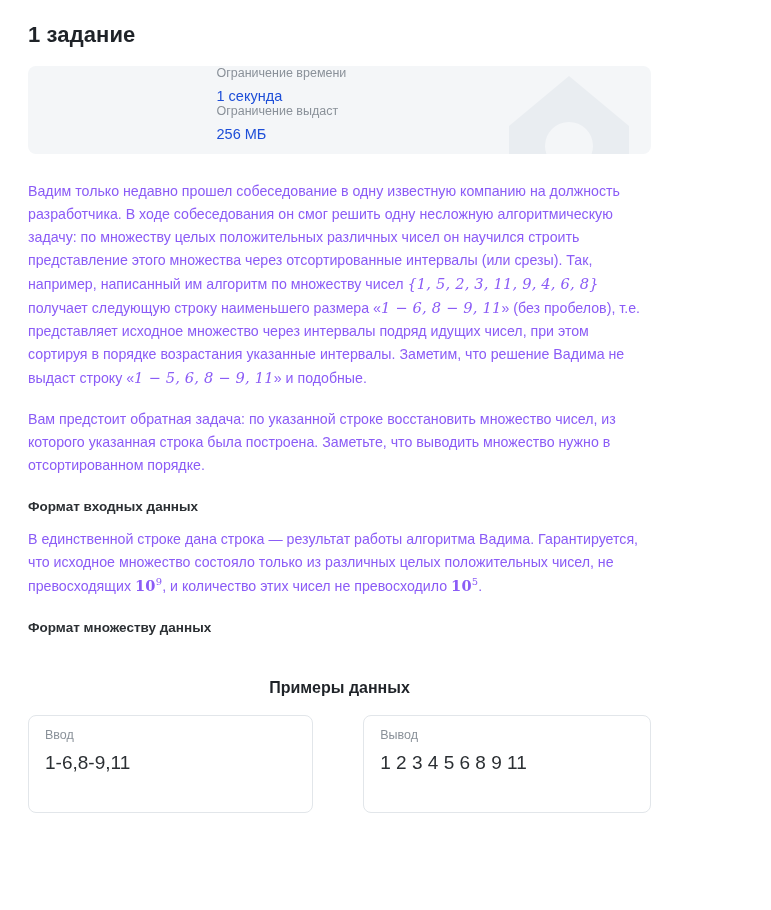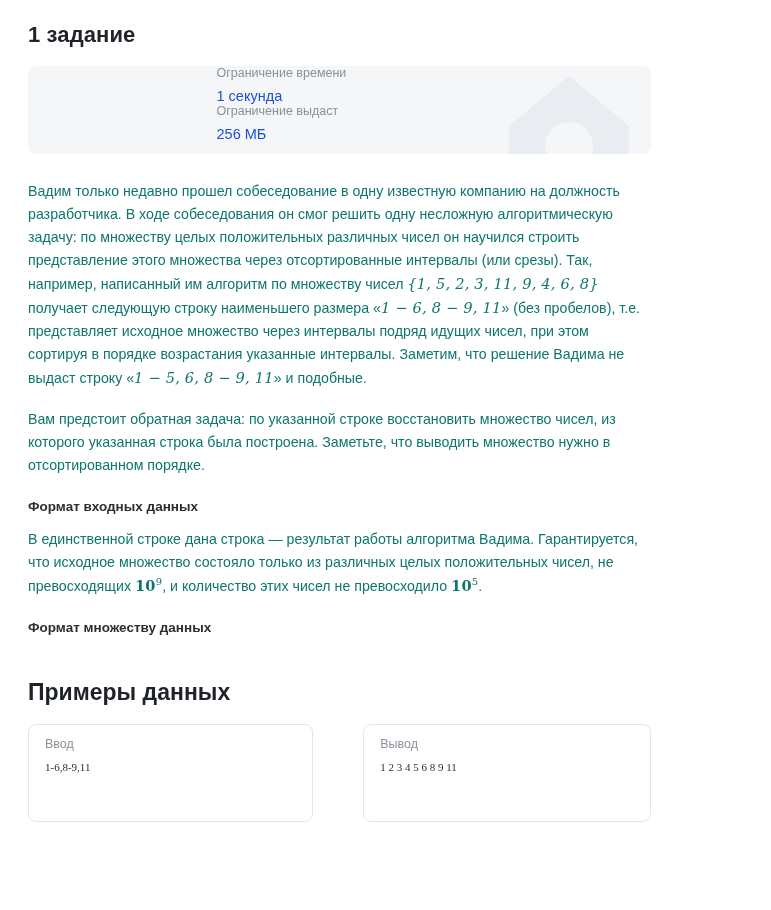--- a/index.html
+++ b/index.html
@@ -56,21 +56,21 @@
     right: 18px;
     bottom: -42px;
     width: 128px;
     height: 128px;
     z-index: 1;
     opacity: 1;
   }
   .statement p {
     font-size: 14.2px;
     line-height: 1.62;
-    color: #0f766e;
+    color: #8b5cf6;
     margin: 0 0 18px 0;
     text-align: left;
   }
   .statement .sub-head {
     font-size: 13.5px;
     font-weight: bold;
     color: #2b2f33;
     margin: 22px 0 14px 0;
   }
   .math {
@@ -79,47 +79,48 @@
     font-size: 14.6px;
     letter-spacing: 0.2px;
   }
   .math .num { font-style: normal; font-weight: bold; }
   sup {
     font-size: 0.68em;
     vertical-align: super;
     font-style: normal;
   }
   .examples-title {
-    font-size: 23px;
+    font-size: 16px;
     font-weight: bold;
     color: #1f2328;
     margin: 44px 0 18px 0;
+    text-align: center;
   }
   .examples-row {
     display: flex;
     gap: 50px;
   }
   .example-box {
     border: 1px solid #e2e6ea;
     border-radius: 8px;
     background: #ffffff;
     padding: 12px 16px 16px 16px;
     min-height: 98px;
   }
   .example-box.input-box { width: 334px; }
   .example-box.output-box { width: 337px; }
   .example-label {
     font-size: 12.5px;
     color: #8a9199;
     margin-bottom: 10px;
   }
   .example-value {
-    font-size: 11px;
+    font-size: 19px;
     color: #2b2f33;
-    font-family: Liberation Serif, serif;
+    font-family: Liberation Sans, sans-serif;
     white-space: pre-wrap;
   }
 </style>
 </head>
 <body>
 
 <div class="page">
 
   <h1 class="task-title">1 задание</h1>
 

